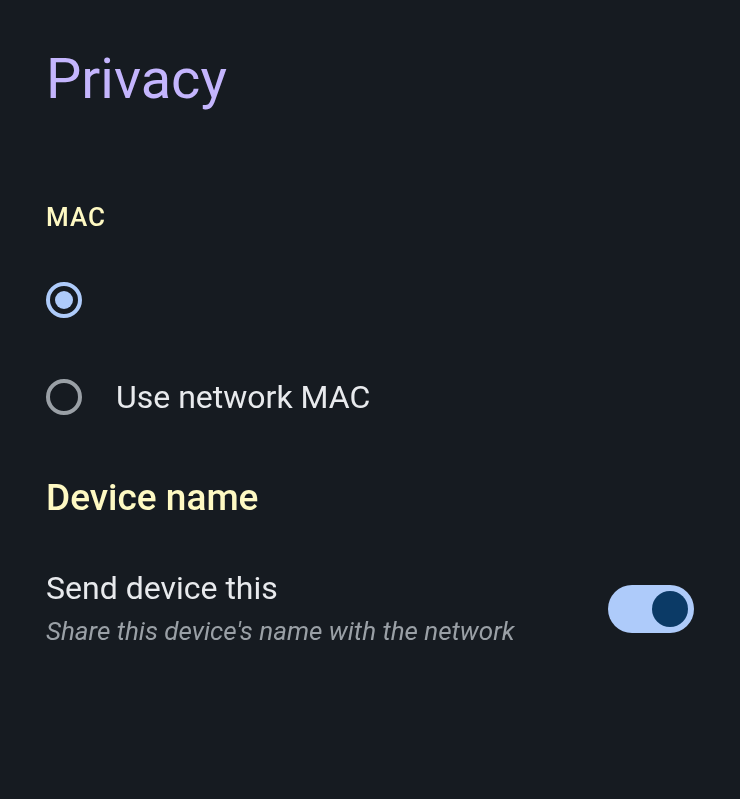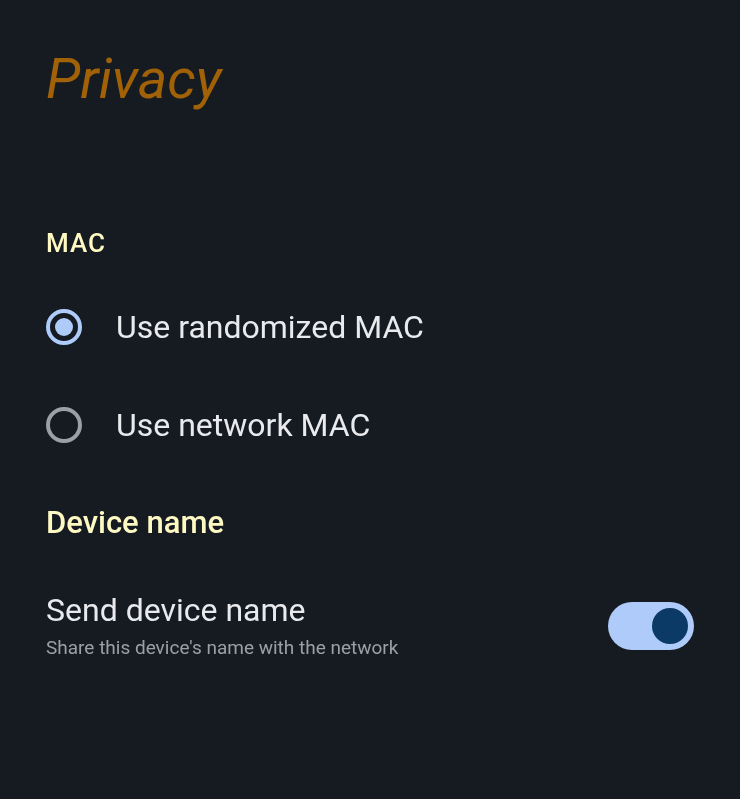--- a/index.html
+++ b/index.html
@@ -12,38 +12,37 @@
       height: 799px;
       background-color: #161b21;
       font-family: 'Roboto', 'Segoe UI', Arial, sans-serif;
       color: #e8eaed;
       padding: 46px;
       overflow: hidden;
     }
     .page-title {
       font-size: 56px;
       font-weight: 400;
-      color: #a16207;
-      margin-bottom: 116px;
+      color: #c4b5fd;
+      margin-bottom: 90px;
       letter-spacing: 0px;
-      font-style: italic;
     }
     .section-header {
       font-size: 26px;
       font-weight: 500;
       color: #fef9c3;
       text-transform: uppercase;
       letter-spacing: 1px;
       margin-bottom: 50px;
     }
     .section-header.lower {
       text-transform: none;
       letter-spacing: 0px;
       font-weight: 500;
-      font-size: 31px;
+      font-size: 37px;
     }
     .radio-option {
       display: flex;
       align-items: center;
       margin-bottom: 60px;
       cursor: pointer;
     }
     .radio-outer {
       width: 36px;
       height: 36px;
@@ -84,24 +83,25 @@
       flex: 1;
       padding-right: 30px;
     }
     .toggle-title {
       font-size: 32px;
       font-weight: 400;
       color: #e8eaed;
       margin-bottom: 6px;
     }
     .toggle-subtitle {
-      font-size: 19px;
+      font-size: 26px;
       font-weight: 400;
       color: #9aa0a6;
       line-height: 1.4;
+      font-style: italic;
     }
     .toggle-switch {
       width: 86px;
       height: 48px;
       background-color: #aecbfa;
       border-radius: 24px;
       position: relative;
       cursor: pointer;
       flex-shrink: 0;
     }
@@ -120,34 +120,33 @@
 
 <h1 class="page-title">Privacy</h1>
 
 <div class="mac-section">
   <div class="section-header">MAC</div>
 
   <div class="radio-option">
     <div class="radio-outer selected">
       <div class="radio-inner"></div>
     </div>
-    <span class="radio-label">Use randomized MAC</span>
   </div>
 
   <div class="radio-option">
     <div class="radio-outer"></div>
     <span class="radio-label">Use network MAC</span>
   </div>
 </div>
 
 <div class="device-section">
   <div class="section-header lower">Device name</div>
 
   <div class="toggle-row">
     <div class="toggle-text">
-      <div class="toggle-title">Send device name</div>
+      <div class="toggle-title">Send device this</div>
       <div class="toggle-subtitle">Share this device's name with the network</div>
     </div>
     <div class="toggle-switch">
       <div class="toggle-thumb"></div>
     </div>
   </div>
 </div>
 
 </body></html>

